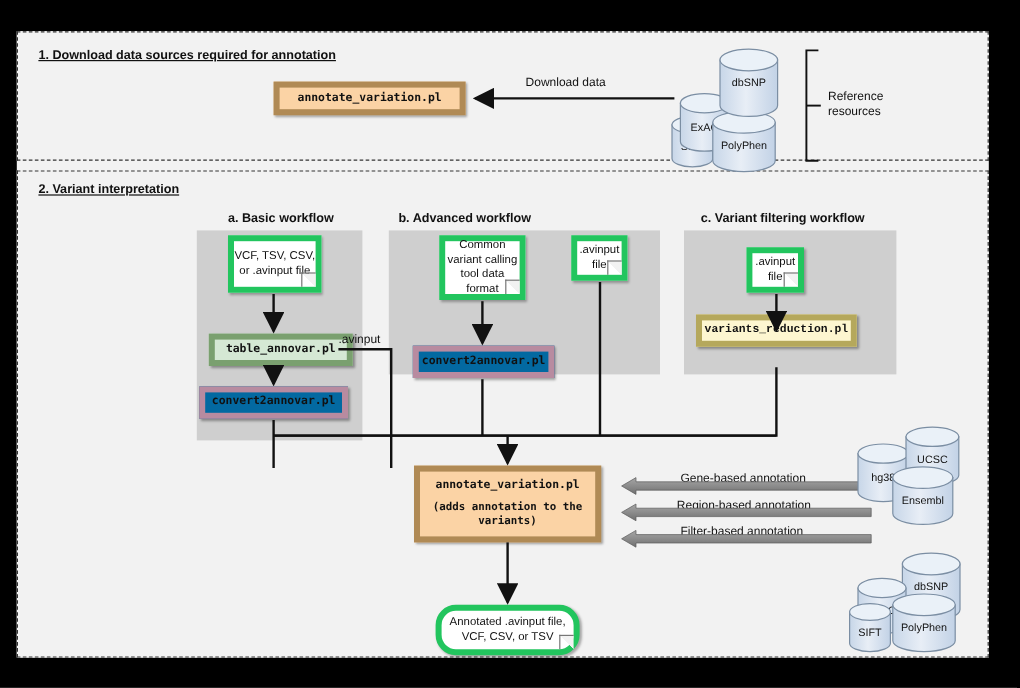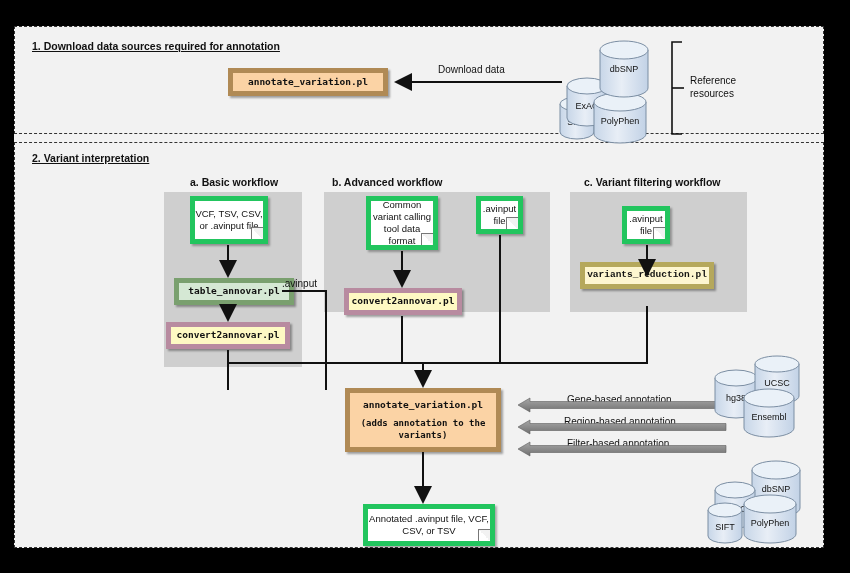--- a/index.html
+++ b/index.html
@@ -10,21 +10,21 @@
   #sec2{top:116px;width:810px;height:406px;}
   .sec-title{position:absolute;font-size:10.5px;font-weight:bold;color:#111;text-decoration:underline;white-space:nowrap;}
   .wf-title{position:absolute;font-size:10.5px;font-weight:bold;color:#111;white-space:nowrap;}
   .panel{position:absolute;background:#cfcfcf;}
   .box{position:absolute;box-sizing:border-box;border:5px solid #737373;
        font-family:"DejaVu Sans Mono",monospace;font-size:9.5px;font-weight:bold;color:#111;
        display:flex;flex-direction:column;align-items:center;justify-content:center;text-align:center;
        box-shadow:1.5px 1.5px 2px rgba(0,0,0,.35);line-height:1.35;}
   .box.orange{background:#fbd3a5;border-color:#b08a55;}
   .box.green{background:#d5e8d4;border-color:#7aa06f;}
-  .box.pink{background:#fef9c3;border-color:#b88ba0;}
+  .box.pink{background:#0369a1;border-color:#b88ba0;}
   .box.yellow{background:#fdf6d0;border-color:#b5a85c;}
   .box .sub{font-weight:bold;font-size:9px;margin-top:5px;}
   .doc{position:absolute;background:#fff;border:5px solid #22c55e;box-sizing:border-box;
        font-size:9.5px;color:#111;text-align:center;line-height:1.25;
        display:flex;align-items:center;justify-content:center;
        box-shadow:1.5px 1.5px 2px rgba(0,0,0,.3);}
   .doc .fold{position:absolute;right:0;bottom:0;width:11px;height:11px;
        background:linear-gradient(225deg,#f2f2f2 50%,transparent 50%);
        border-left:1px solid #777;border-top:1px solid #777;
        transform:rotate(0deg);}
@@ -85,21 +85,21 @@
 
   <div class="box orange" style="left:331px;top:362px;width:156px;height:64px;">
     <span>annotate_variation.pl</span>
     <span class="sub">(adds annotation to the variants)</span>
   </div>
 
   <div class="lbl" style="left:553px;top:368px;">Gene-based annotation</div>
   <div class="lbl" style="left:550px;top:390px;">Region-based annotation</div>
   <div class="lbl" style="left:553px;top:412px;">Filter-based annotation</div>
 
-  <div class="doc" style="left:349px;top:478px;width:132px;height:42px;">
+  <div class="doc" style="left:349px;top:478px;width:120px;height:42px;border-radius:17px;">
     <span>Annotated .avinput file, VCF, CSV, or TSV</span>
     <span class="fold"></span>
   </div>
 
   <svg class="ov" viewBox="0 0 810 522">
     <defs>
       <marker id="ah" markerWidth="9" markerHeight="9" refX="8" refY="4.5" orient="auto">
         <path d="M0,0 L9,4.5 L0,9 z" fill="#111"></path>
       </marker>
       <linearGradient id="cylg" x1="0" y1="0" x2="1" y2="0">

